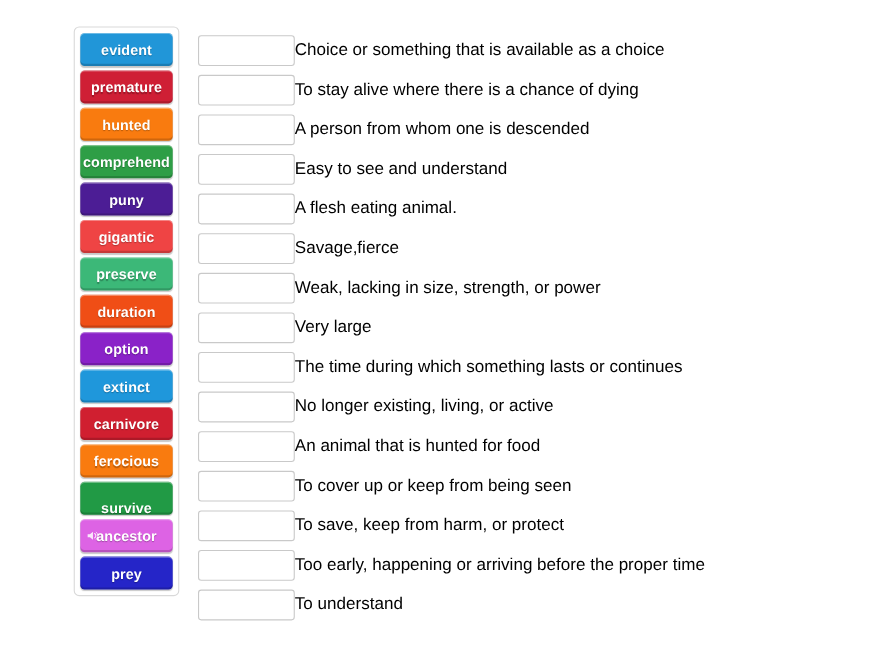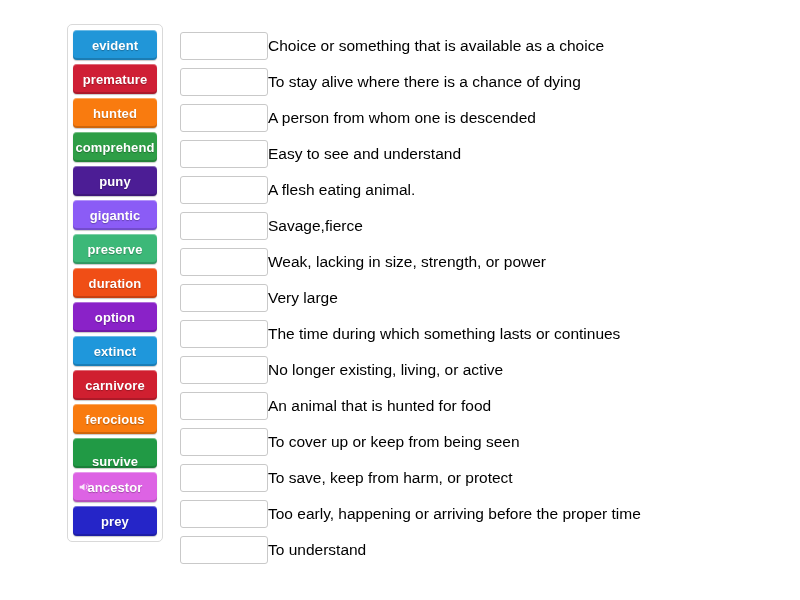--- a/index.html
+++ b/index.html
@@ -123,21 +123,21 @@
       </div>
       <div class="tile" style="background: rgb(249, 123, 15);">
         <span class="tile-label">hunted</span>
       </div>
       <div class="tile" style="background: rgb(46, 158, 70);">
         <span class="tile-label">comprehend</span>
       </div>
       <div class="tile" style="background: #4c1d95;">
         <span class="tile-label">puny</span>
       </div>
-      <div class="tile" style="background: #8b5cf6;">
+      <div class="tile" style="background: #ef4444;">
         <span class="tile-label">gigantic</span>
       </div>
       <div class="tile" style="background: rgb(60, 184, 120);">
         <span class="tile-label">preserve</span>
       </div>
       <div class="tile" style="background: rgb(240, 78, 22);">
         <span class="tile-label">duration</span>
       </div>
       <div class="tile" style="background: rgb(138, 34, 200);">
         <span class="tile-label">option</span>

